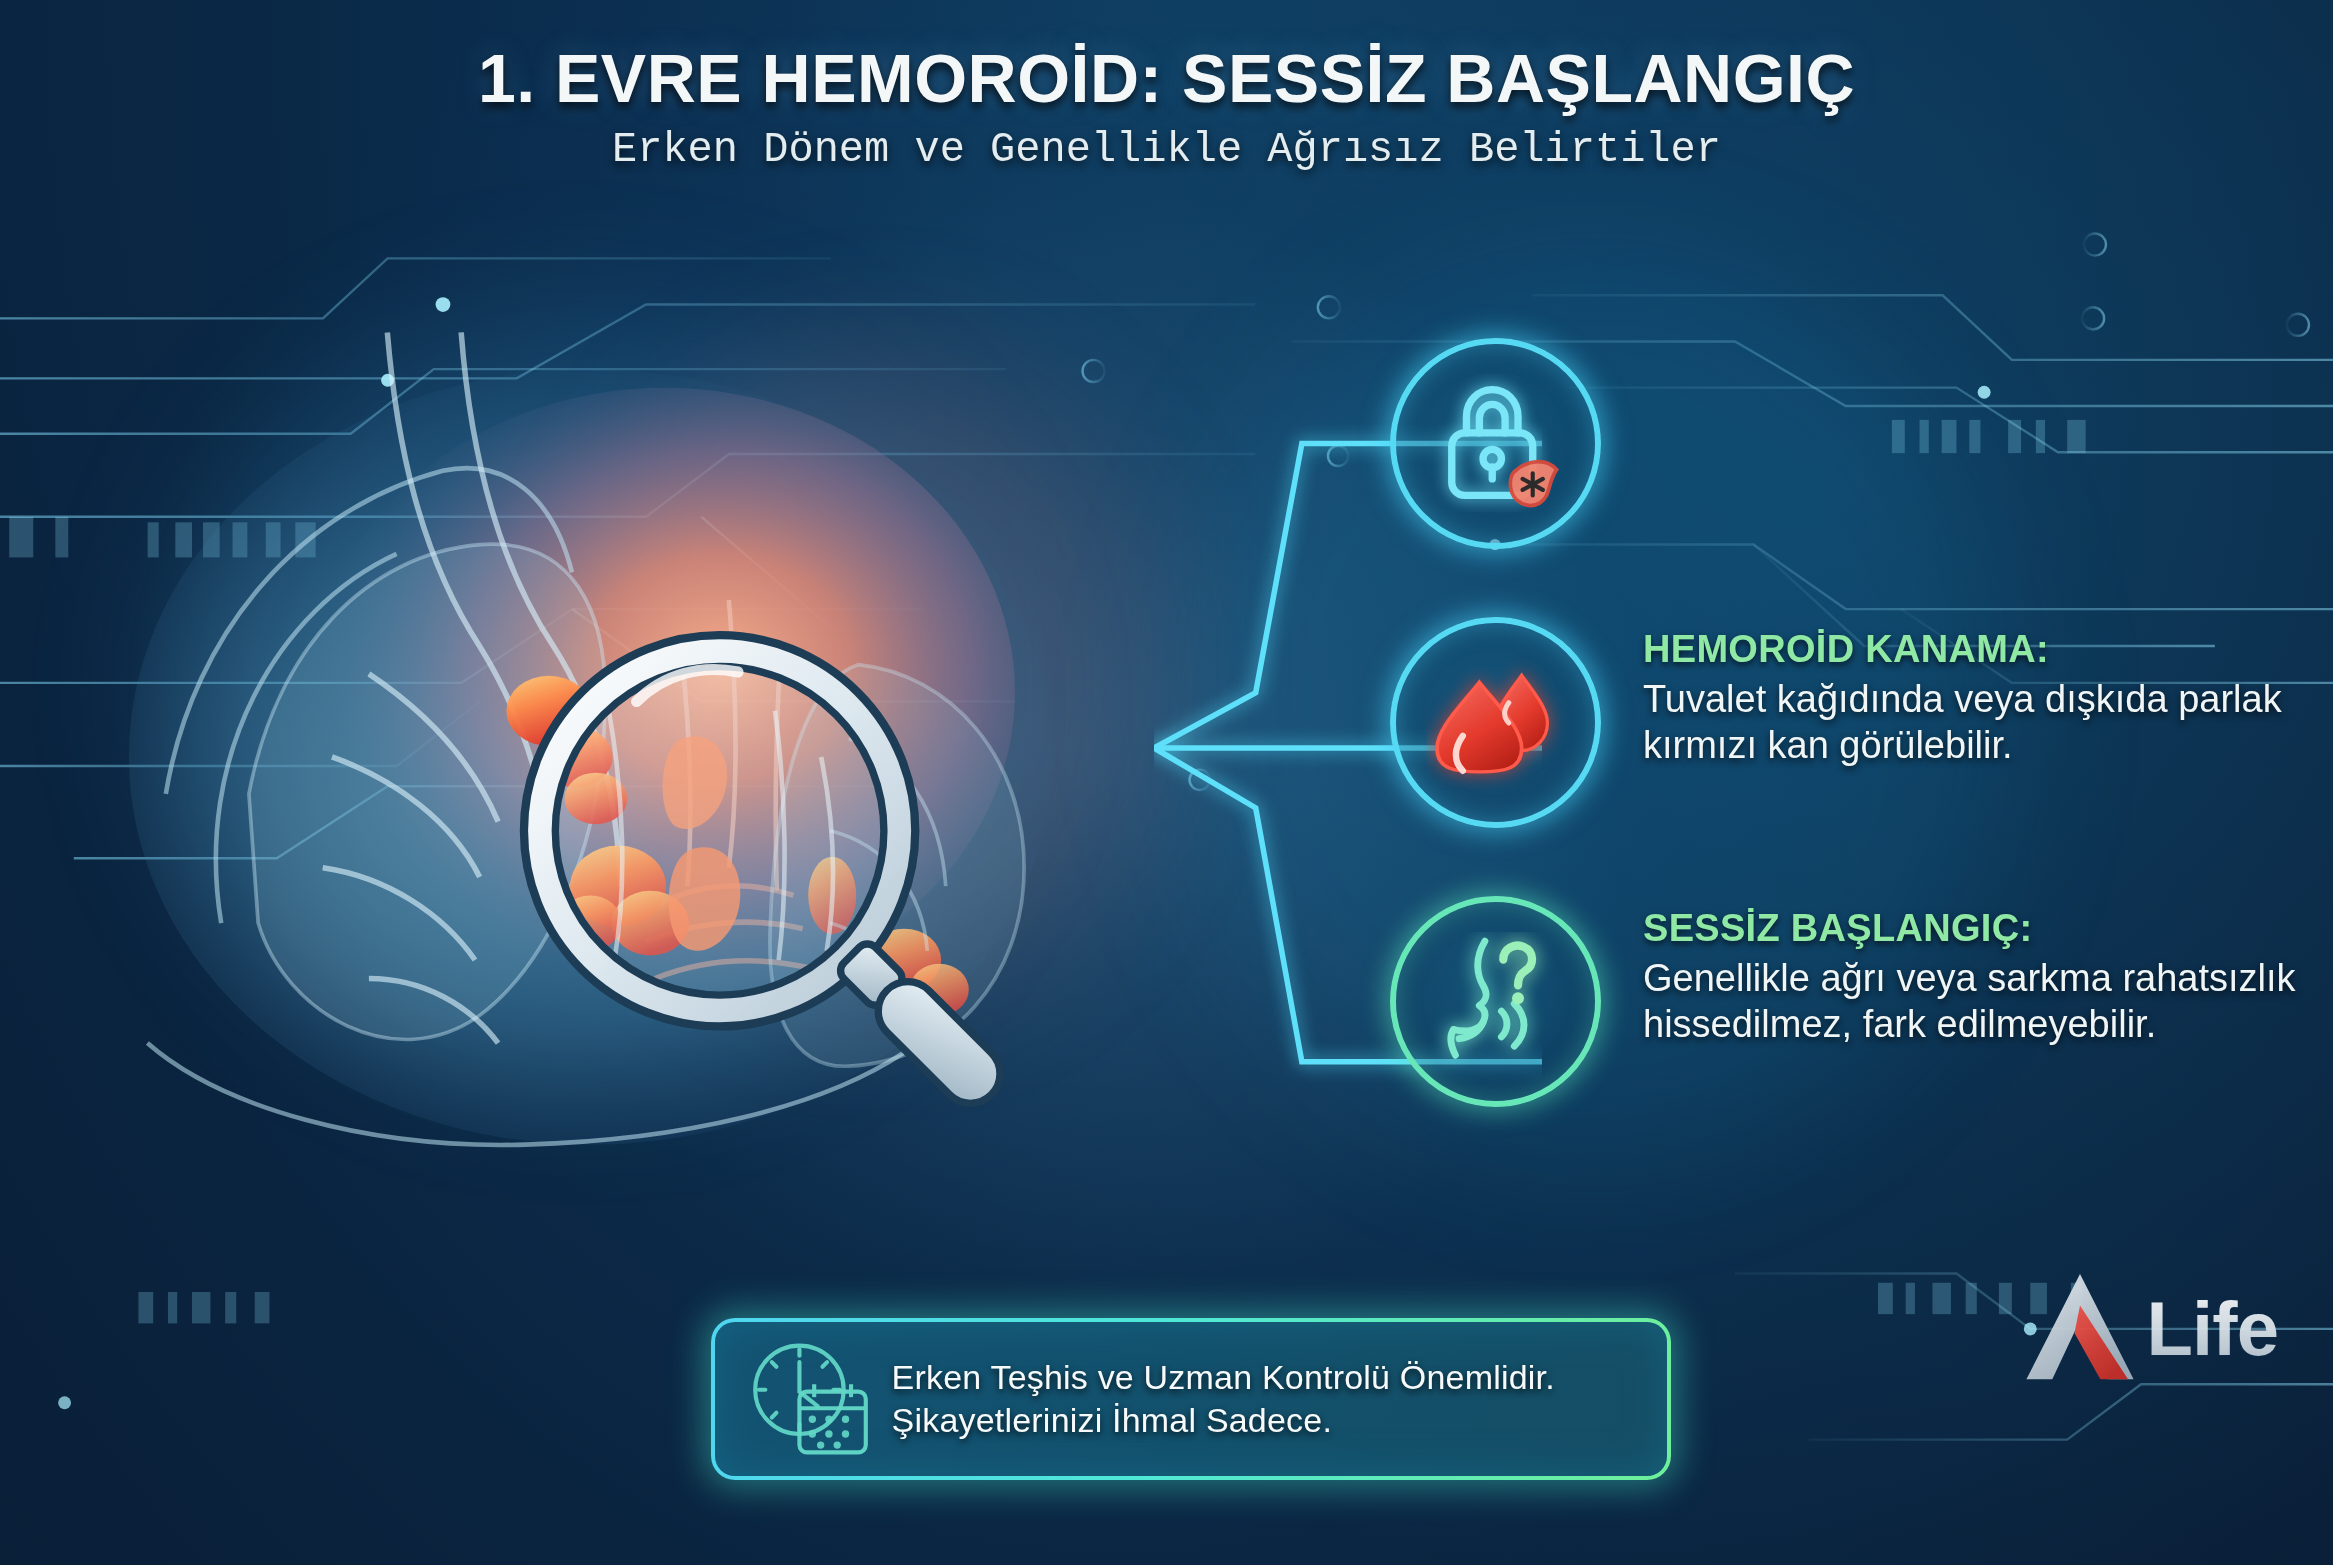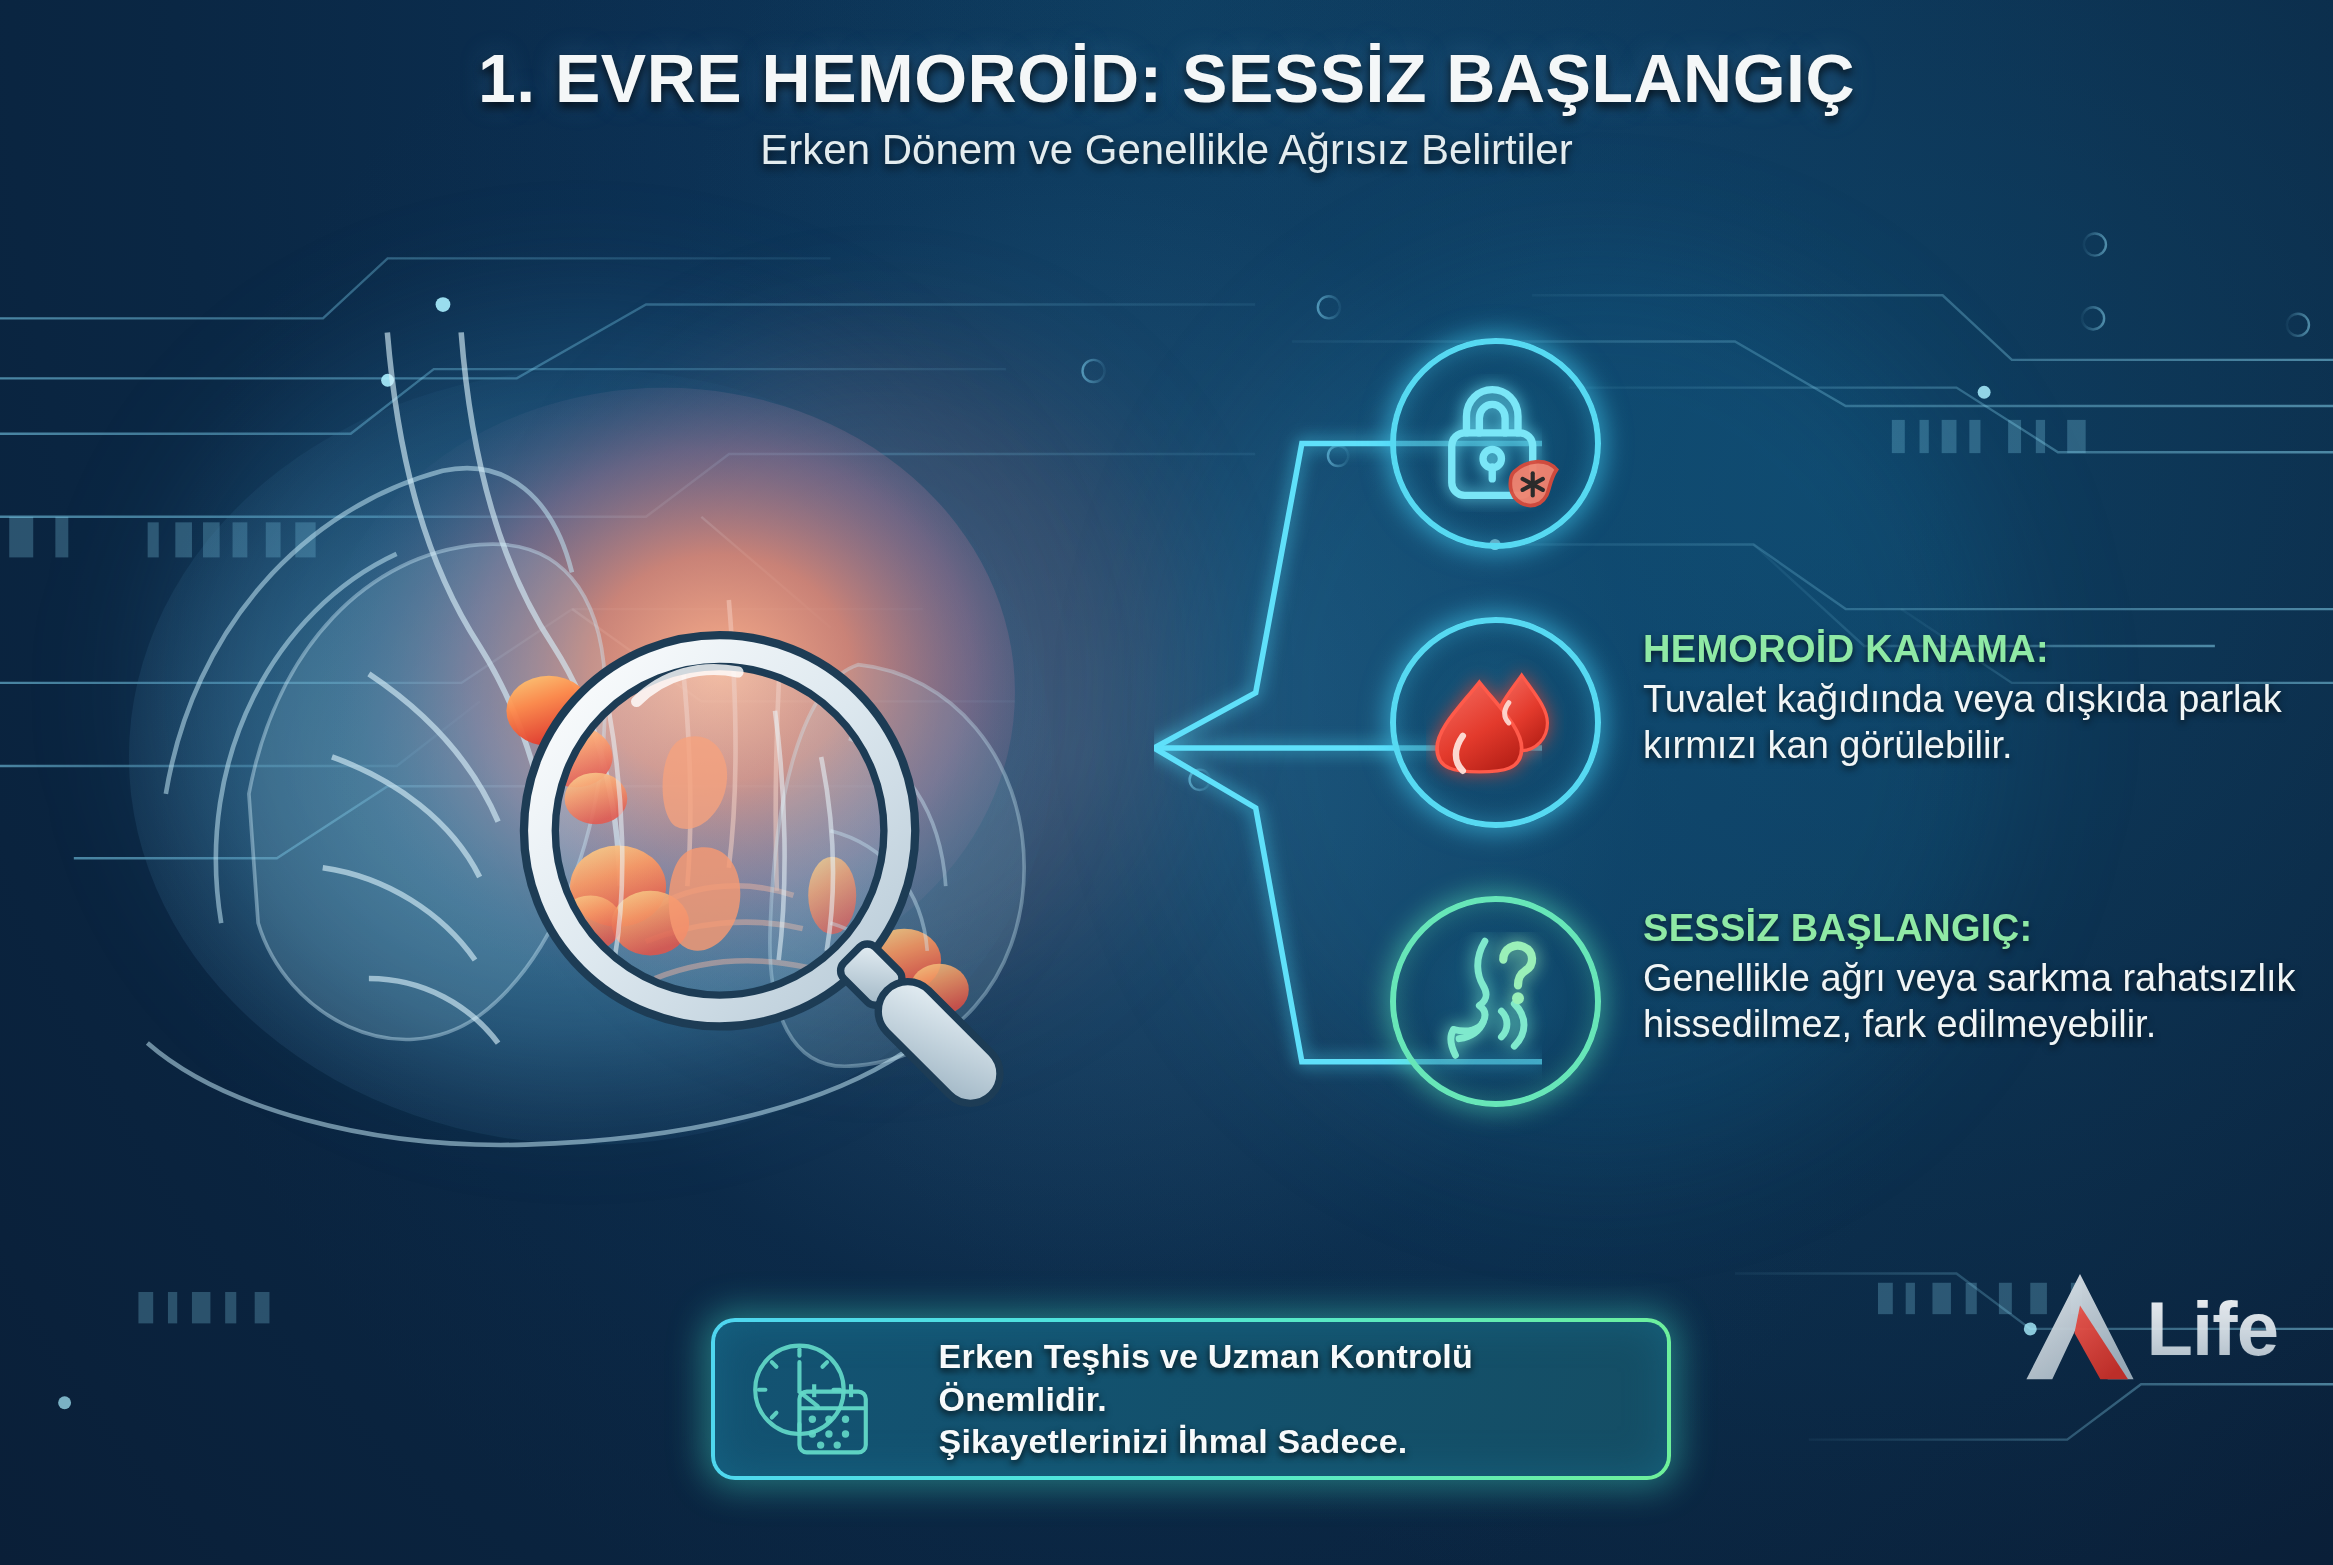--- a/index.html
+++ b/index.html
@@ -26,20 +26,21 @@
   
   .header { position:absolute; left:0; right:0; top:44px; text-align:center; z-index:6; }
   .title {
     font-size:68px; font-weight:bold; letter-spacing:0.5px; color:#f4f7f8;
     text-shadow:0 4.6px 9.2px rgba(0,0,0,0.75), 0 0 28px rgba(120,200,255,0.25);
     line-height:1.02;
   }
   .subtitle {
     margin-top:13px; font-size:42px; font-weight:500; color:#e3ecef;
     text-shadow:0 3.7px 8.3px rgba(0,0,0,0.7);
+    font-family:Liberation Mono, monospace;
   }
 
   
   .anatomy { position:absolute; left:92px; top:277px; width:1126px; height:923px; z-index:3; }
 
   
   .connectors { position:absolute; left:1154px; top:305px; width:388px; height:886px; z-index:4; }
 
   
   .rows { position:absolute; left:1384px; top:332px; width:941px; z-index:5; }
@@ -74,24 +75,23 @@
     border-radius:24px; border:4.6px solid transparent;
     background:
       linear-gradient(120deg, rgba(14,72,104,0.92), rgba(13,64,96,0.92)) padding-box,
       linear-gradient(100deg, #4fd6f0 0%, #4fe7d8 45%, #6ef09a 100%) border-box;
     box-shadow:0 0 35px 7.4px rgba(70,225,200,0.42), inset 0 0 42px rgba(25,120,150,0.45);
     display:flex; align-items:center; padding:0 26px 0 31px;
   }
   .banner-icon { flex:0 0 auto; width:129px; height:122px; margin-right:16.6px; }
   .banner-text { }
   .banner-line {
-    font-size:34px; font-weight:bold; color:#f7fafb; line-height:1.26;
+    font-size:34px; font-weight:normal; color:#f7fafb; line-height:1.26;
     text-shadow:0 2.8px 7.4px rgba(0,0,0,0.8);
     letter-spacing:0.2px;
-    margin-left:47px;
   }
 
   
   .logo { position:absolute; right:55px; top:1272px; z-index:6; display:flex; align-items:center; opacity:0.95; }
   .logo-mark { width:122px; height:113px; margin-right:5.5px; }
   .logo-text {
     font-size:76px; font-weight:bold; letter-spacing:-0.9px;
     background:linear-gradient(180deg,#ffffff 0%,#c7d3dd 60%,#9fb0bd 100%);
     -webkit-background-clip:text; background-clip:text; color:transparent;
     text-shadow:0 0 0.9px rgba(255,255,255,0.2);

